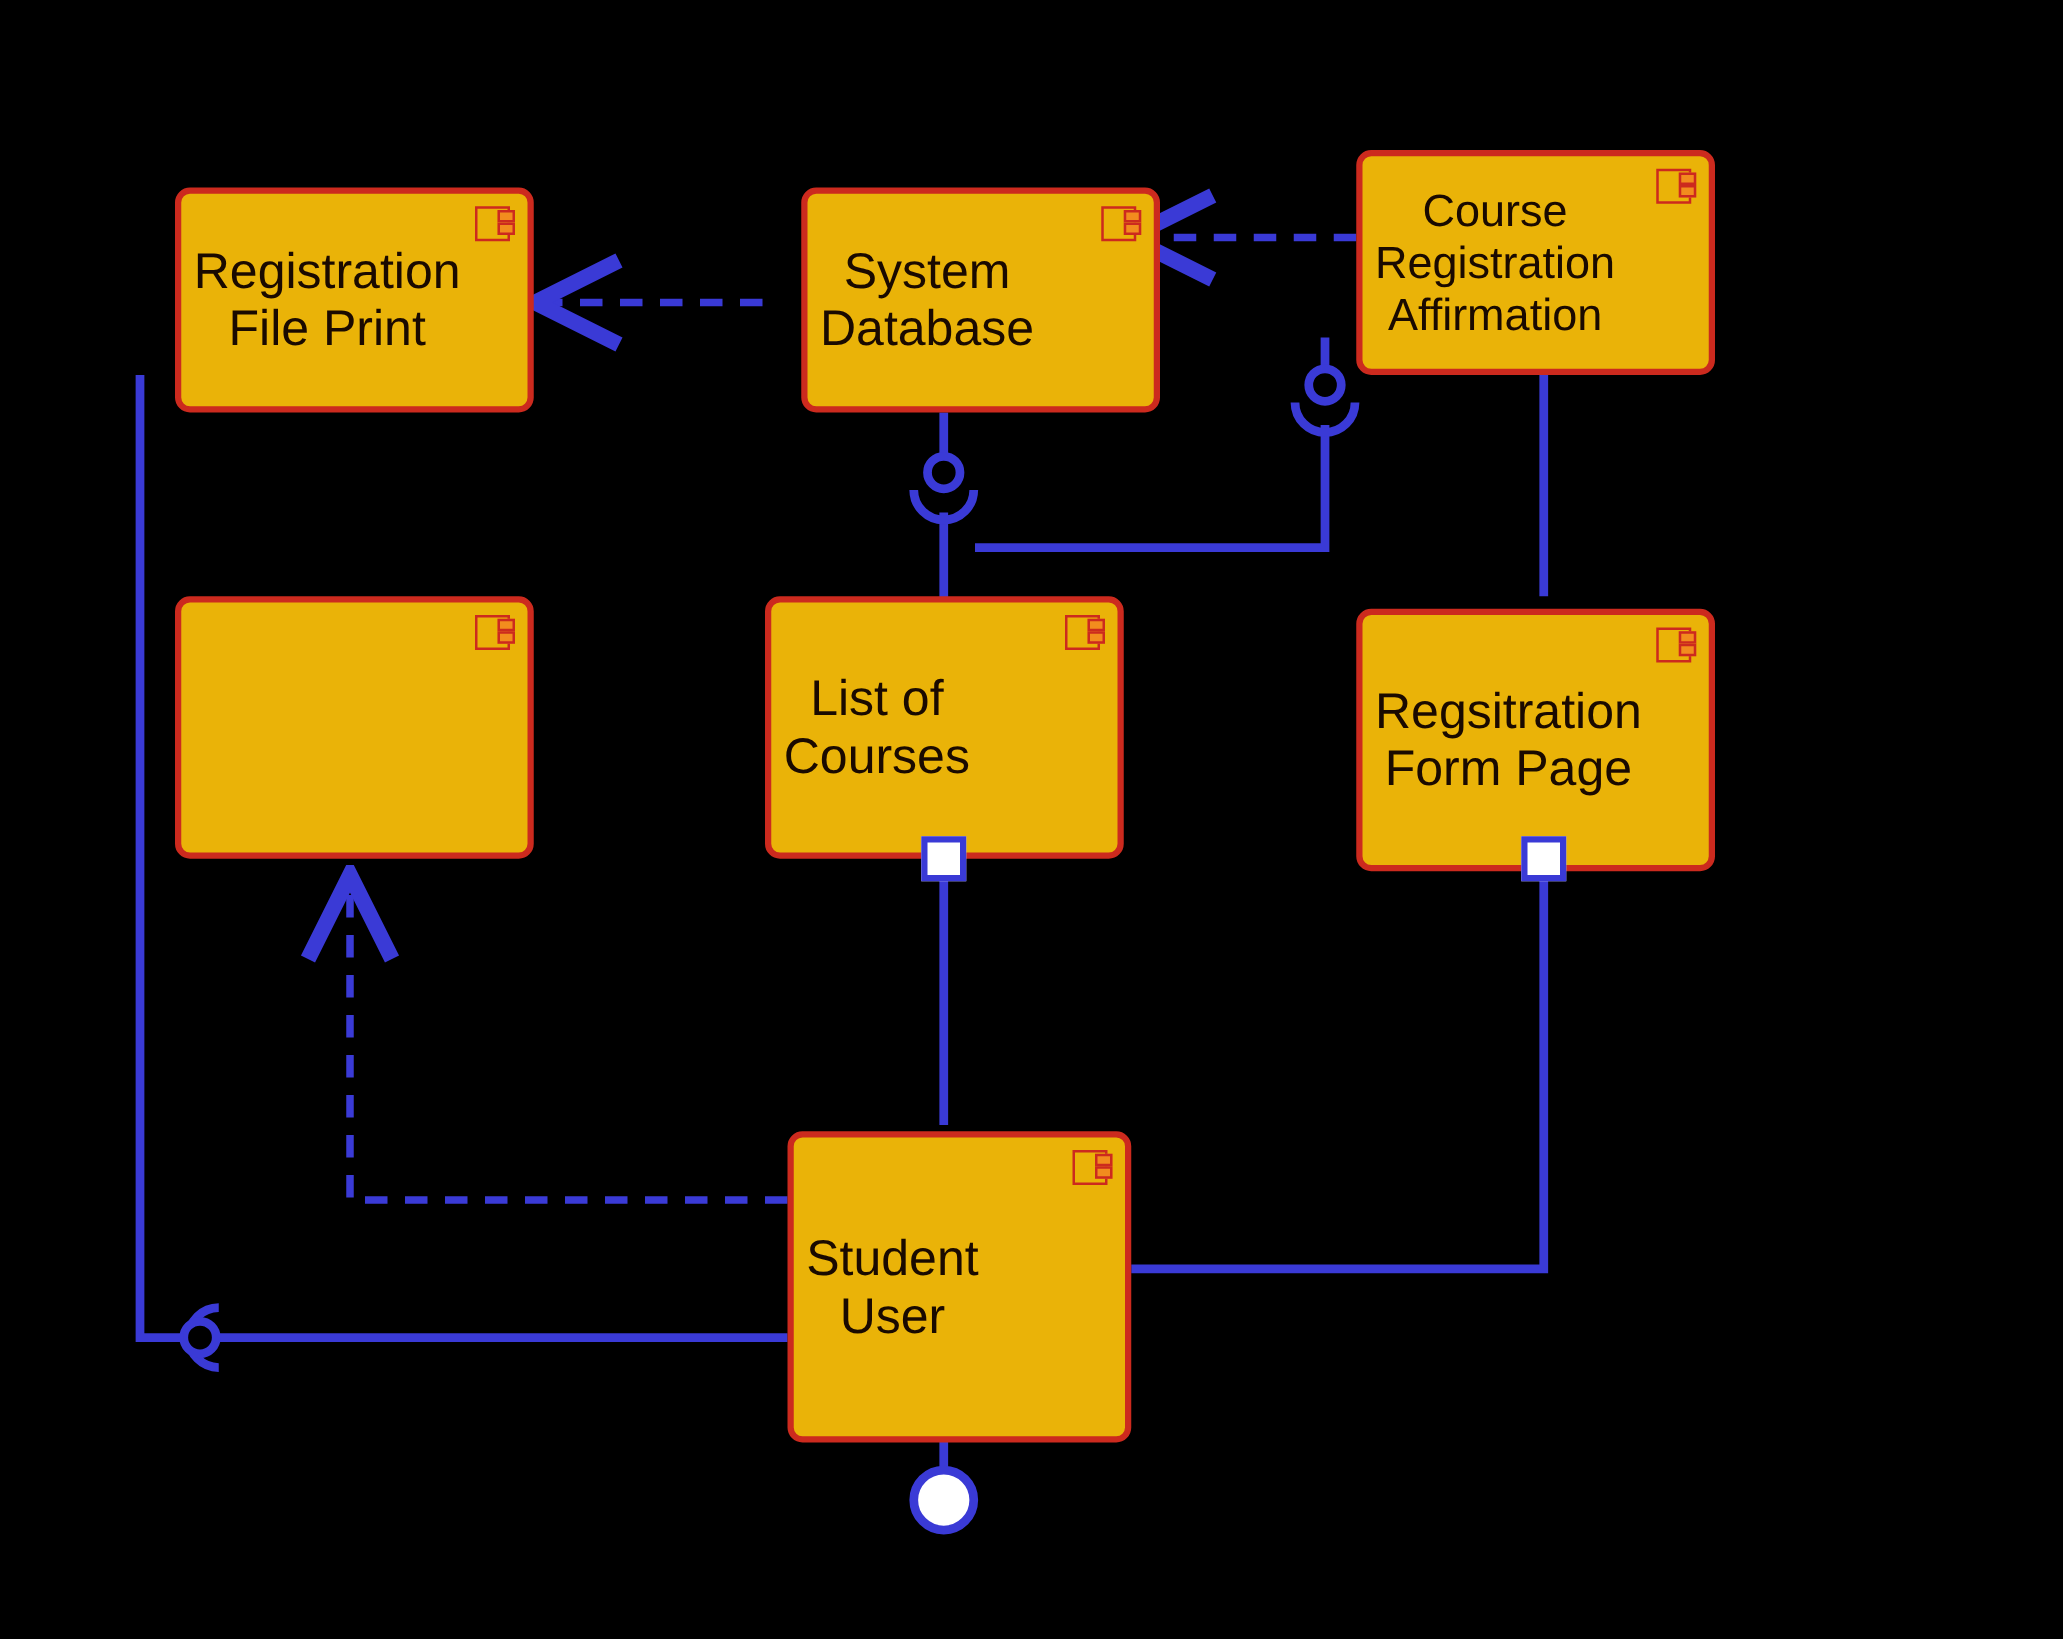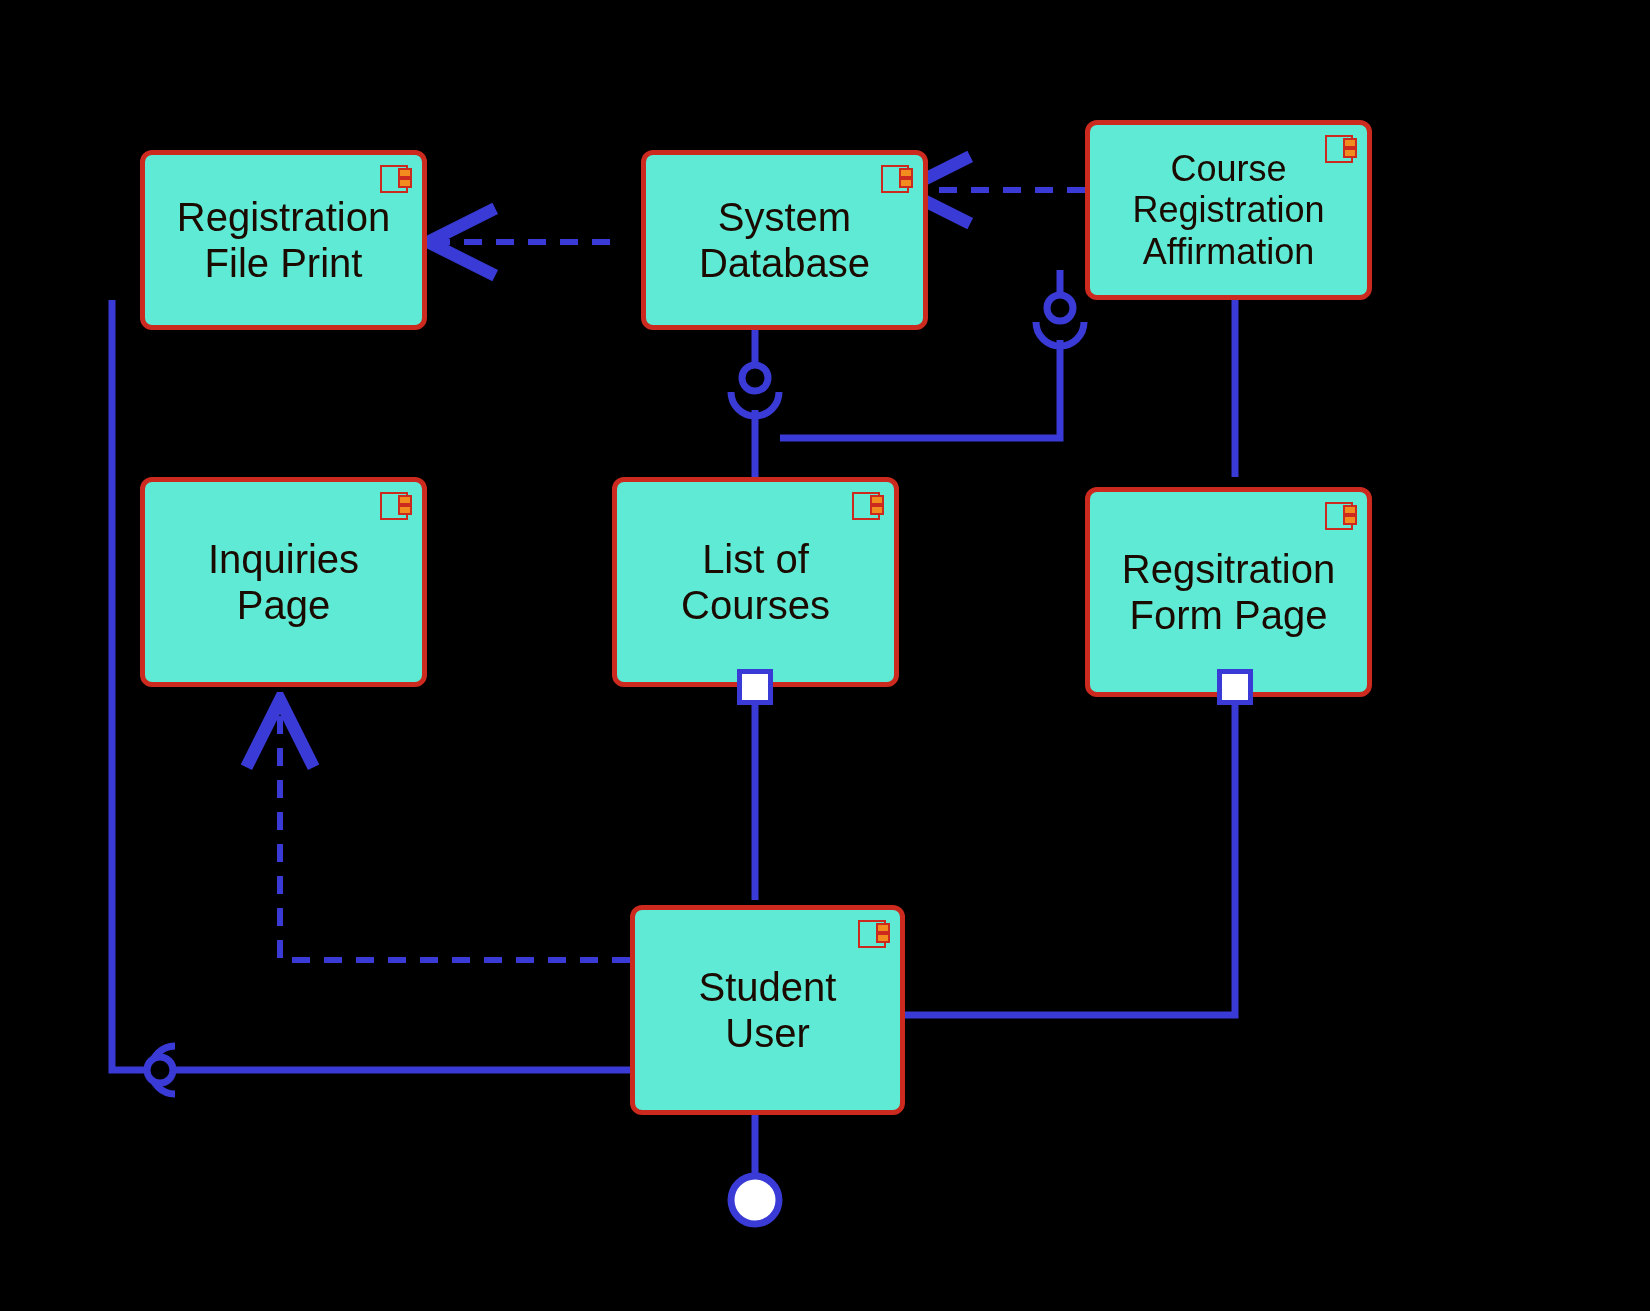--- a/index.html
+++ b/index.html
@@ -19,27 +19,26 @@
   svg.layer {
     position: absolute;
     top: 0;
     left: 0;
     width: 1650px;
     height: 1311px;
     pointer-events: none;
   }
   .component {
     position: absolute;
-    background: #5eead4;
+    background: #eab308;
     border: 5px solid #CC2A1E;
     border-radius: 12px;
     box-sizing: border-box;
     display: flex;
     align-items: center;
-    justify-content: center;
     text-align: center;
     padding: 8px 10px;
   }
   .component .label {
     color: #1A0A00;
     font-size: 40px;
     line-height: 1.15;
     text-align: center;
     white-space: pre-line;
   }
@@ -150,22 +149,20 @@
 Registration
 Affirmation</div>
   </div>
 
   <div class="component" style="left:140px; top:477px; width:287px; height:210px;">
     <div class="glyph">
       <div class="g-body"></div>
         <div class="g-tab1"></div>
         <div class="g-tab2"></div>
     </div>
-    <div class="label">Inquiries
-Page</div>
   </div>
 
   <div class="component" style="left:612px; top:477px; width:287px; height:210px;">
     <div class="glyph">
       <div class="g-body"></div>
         <div class="g-tab1"></div>
         <div class="g-tab2"></div>
     </div>
     <div class="label">List of
 Courses</div>
@@ -174,21 +171,21 @@
   <div class="component" style="left:1085px; top:477px; width:287px; height:210px;margin-top:10px;">
     <div class="glyph">
       <div class="g-body"></div>
         <div class="g-tab1"></div>
         <div class="g-tab2"></div>
     </div>
     <div class="label">Regsitration
 Form Page</div>
   </div>
 
-  <div class="component" style="left:630px; top:905px; width:275px; height:210px;">
+  <div class="component" style="left:630px; top:905px; width:275px; height:249px;">
     <div class="glyph">
       <div class="g-body"></div>
         <div class="g-tab1"></div>
         <div class="g-tab2"></div>
     </div>
     <div class="label">Student
 User</div>
   </div>
 
   <div class="port-square" style="left:737px; top:669px;"></div>

